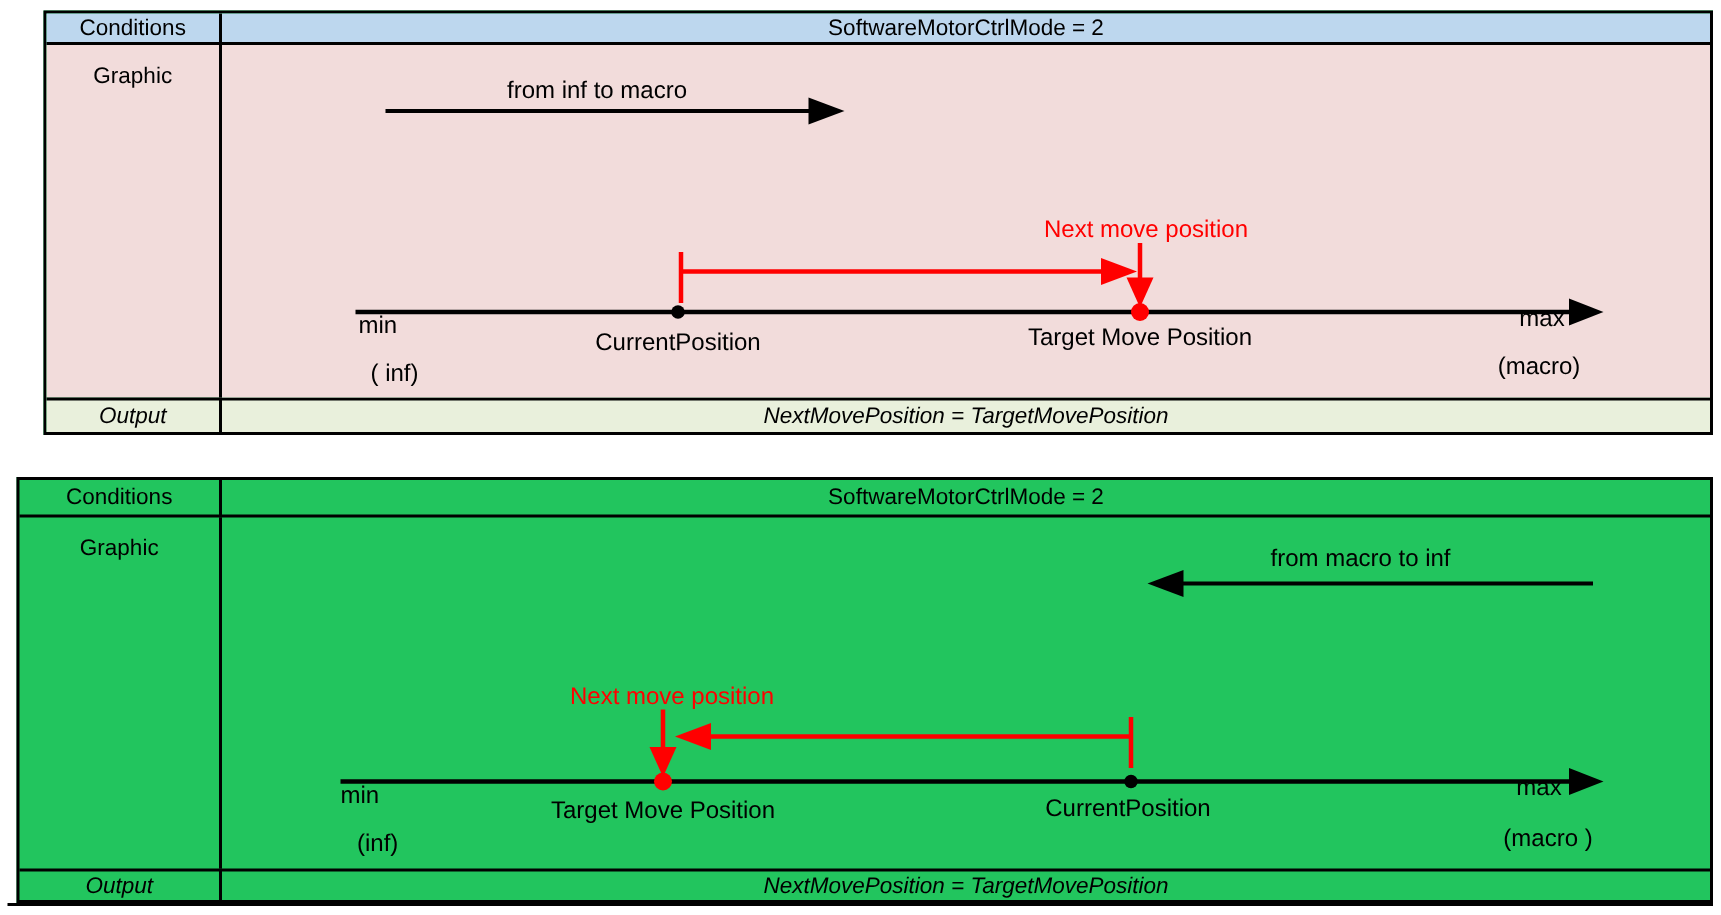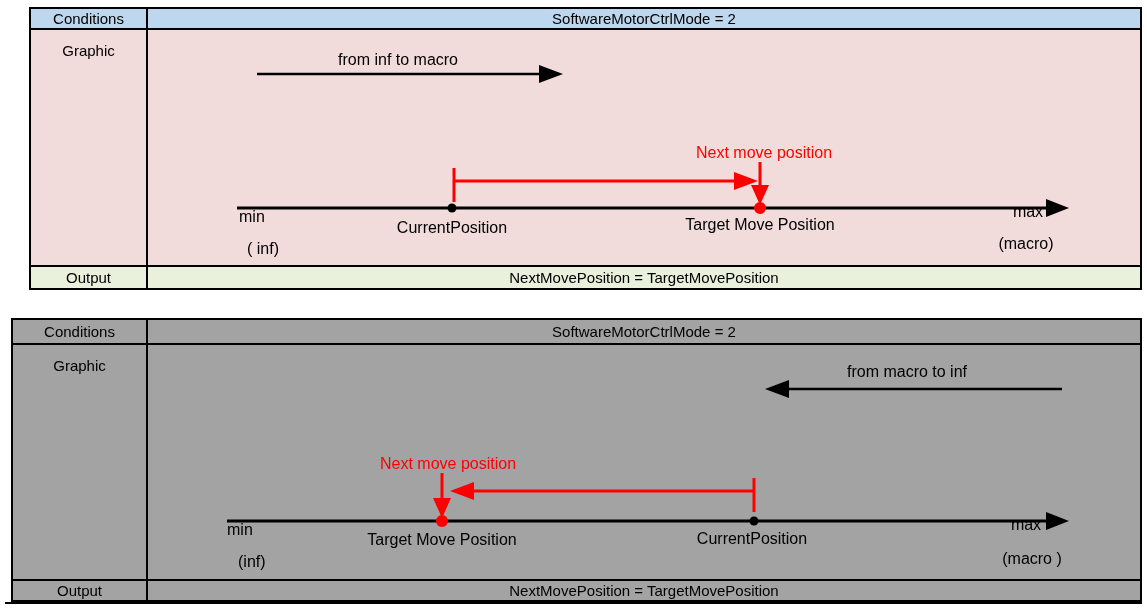--- a/index.html
+++ b/index.html
@@ -14,32 +14,32 @@
   body{
     font-family:"Liberation Sans", sans-serif;
     color:#000;
     width:1147px;height:610px;
     position:relative;overflow:hidden;
   }
   .tbl{
     position:absolute;
     display:grid;
     border:2px solid var(--ink);
-    background:#a3a3a3;
+    background:#22c55e;
   }
   .tbl.t1{left:29px;top:7px;width:1113px;height:283px;grid-template-columns:117px 1fr;grid-template-rows:21px 1fr 23px;}
   .tbl.t2{left:11px;top:318px;width:1131px;height:284px;grid-template-columns:135px 1fr;grid-template-rows:25px 1fr 21px;}
   .cell{
     display:flex;align-items:center;justify-content:center;
     font-size:15px;line-height:1;
     overflow:hidden;
   }
   .cell.lbl{border-right:2px solid var(--ink);}
   .cell.cond{border-bottom:2px solid var(--ink);}
-  .cell.outp{border-top:2px solid var(--ink);}
+  .cell.outp{border-top:2px solid var(--ink);font-style:italic;}
   .cell.gl{align-items:flex-start;padding-top:13px;}
   .t1 .cond{background:var(--header_blue);}
   .t1 .gfx-bg{background:var(--graphic_pink);}
   .t1 .outp{background:var(--output_green);}
   .gcell{position:relative;display:block;text-decoration:underline;}
   .gcell svg{position:absolute;left:0;top:0;display:block;}
   svg text{font-family:"Liberation Sans", sans-serif;font-size:16px;fill:#000;}
   svg text.red{fill:var(--red);}
   .blackline{stroke:var(--ink);stroke-width:3;}
   .blackline.thin{stroke-width:2.6;}

